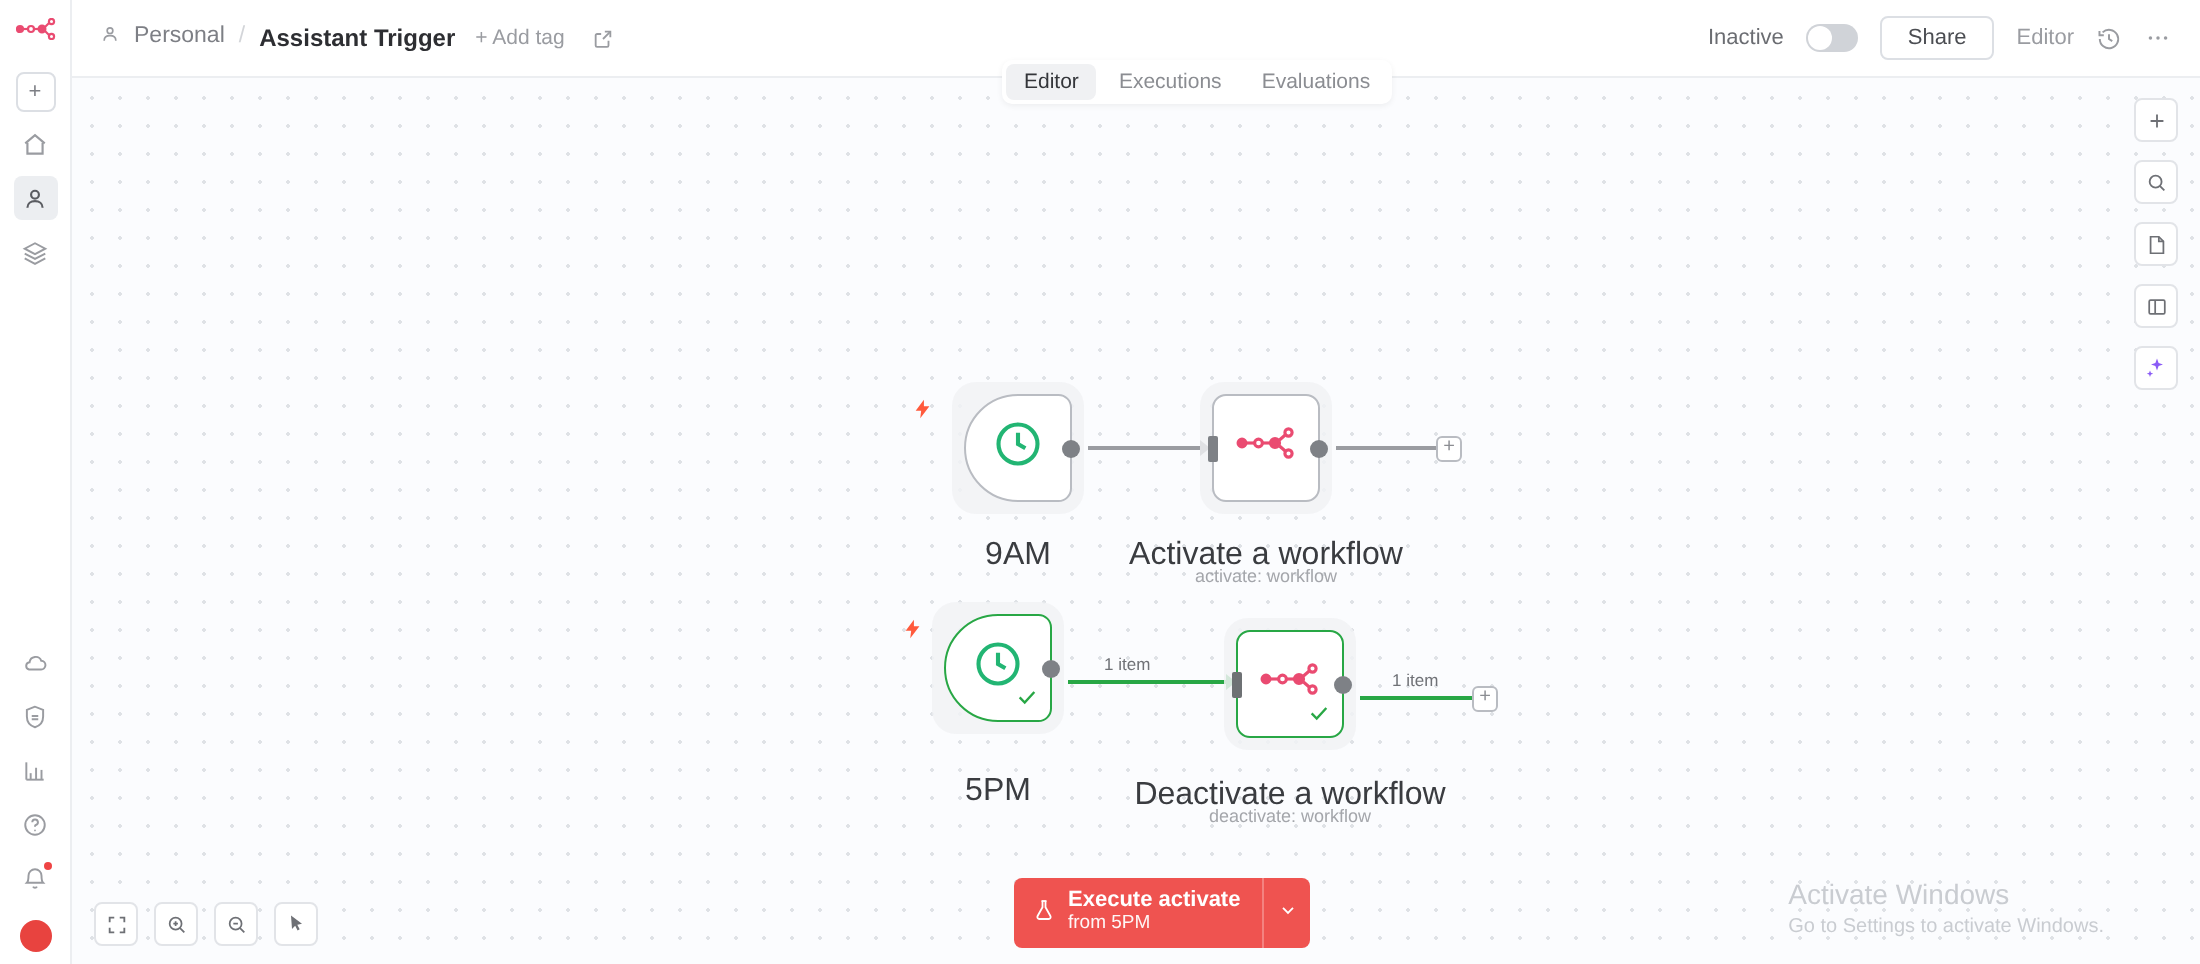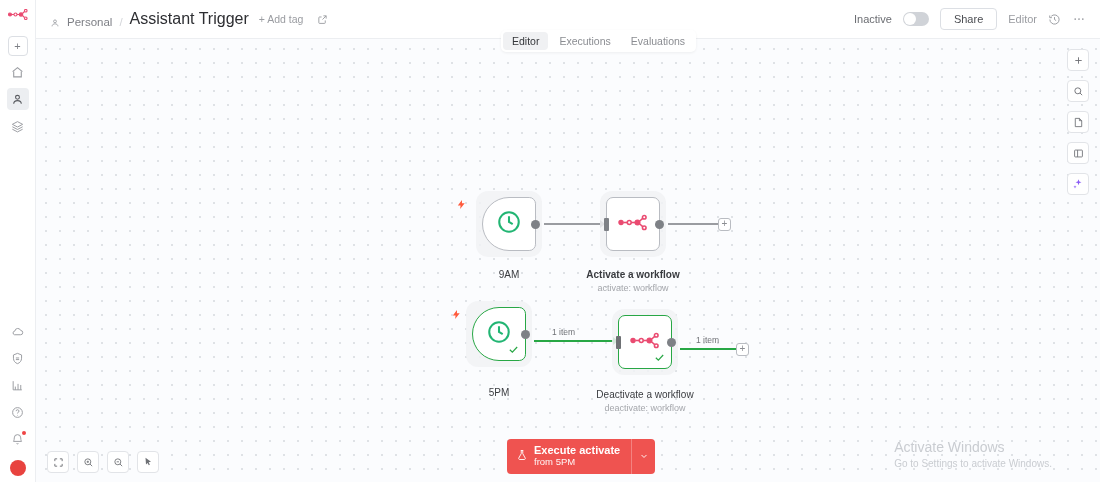--- a/index.html
+++ b/index.html
@@ -42,24 +42,24 @@
     background:#e8433f; margin-top:10px; margin-bottom:2px; cursor:pointer;
   }
 
   
   #topbar {
     position:absolute; left:36px; top:0; right:0; height:39px;
     background:#ffffff; border-bottom:1px solid #eceef1;
     display:flex; align-items:center; padding:0 14px;
     z-index:30;
   }
-  .bc { display:flex; align-items:flex-end; gap:7px; font-size:11.5px; color:#7d7f85; }
+  .bc { display:flex; align-items:flex-start; gap:7px; font-size:11.5px; color:#7d7f85; }
   .bc .person-ic { display:flex; align-items:center; color:#9a9ca1; }
   .bc .sep { color:#d3d5d9; }
-  .bc .wf-name { color:#2d2e32; font-weight:400; font-size:16px; }
+  .bc .wf-name { color:#2d2e32; font-weight:700; font-size:12px; }
   .addtag {
     font-size:10.5px; color:#9a9ca1; margin-left:10px; cursor:pointer;
     display:flex; align-items:center; gap:2px;
   }
   .ext-ic { margin-left:14px; color:#9a9ca1; cursor:pointer; display:flex; }
   .top-right { margin-left:auto; display:flex; align-items:center; gap:11px; }
   .inactive-lbl { font-size:11px; color:#6b6d72; }
   .toggle {
     width:26px; height:14px; border-radius:7px; background:#d0d3d8;
     position:relative; cursor:pointer;
@@ -124,21 +124,21 @@
   .node.trigger {
     width:54px; height:54px;
     border-radius:28px 7px 7px 28px;
   }
   .node.action {
     width:54px; height:54px; border-radius:7px;
   }
   .node.ok { border-color:#28a745; }
   .node-label {
     position:absolute; width:220px; text-align:center;
-    font-size:10px; color:#3a3c40; left:50%; transform:translateX(-50%);
+    font-size:16px; color:#3a3c40; left:50%; transform:translateX(-50%);
     white-space:nowrap;
   }
   .node-sublabel {
     position:absolute; width:220px; text-align:center;
     font-size:9px; color:#a4a6ab; left:50%; transform:translateX(-50%);
     white-space:nowrap;
   }
   .port {
     position:absolute; width:9px; height:9px; border-radius:50%;
     background:#7e8186; top:50%; margin-top:-4.5px;
@@ -386,21 +386,21 @@
               <circle cx="26" cy="11" r="3" fill="#ea4b71"></circle>
               <line x1="29" y1="9" x2="33" y2="5.5"></line>
               <line x1="29" y1="13" x2="33" y2="16.5"></line>
               <circle cx="35" cy="4" r="2.4"></circle>
               <circle cx="35" cy="18" r="2.4"></circle>
             </g>
           </svg>
         </span>
         <span class="port" style="right:-5px;"></span>
       </div>
-      <div class="node-label" style="left:177px; top:104px;font-weight:bold;">Activate a workflow</div>
+      <div class="node-label" style="left:177px; top:104px;">Activate a workflow</div>
       <div class="node-sublabel" style="left:177px; top:118px;">activate: workflow</div>
 
       <div class="conn" style="left:212px; top:59px; width:52px;"></div>
       <div class="plus-end" style="left:262px; top:59px;">+</div>
     </div>
 
     <div class="node-group" style="left:420px; top:236px; width:300px; height:95px;">
 
       <span class="bolt" style="left:-5px; top:33px;">
         <svg width="11" height="13" viewBox="0 0 24 24" fill="#ff5a3c">

